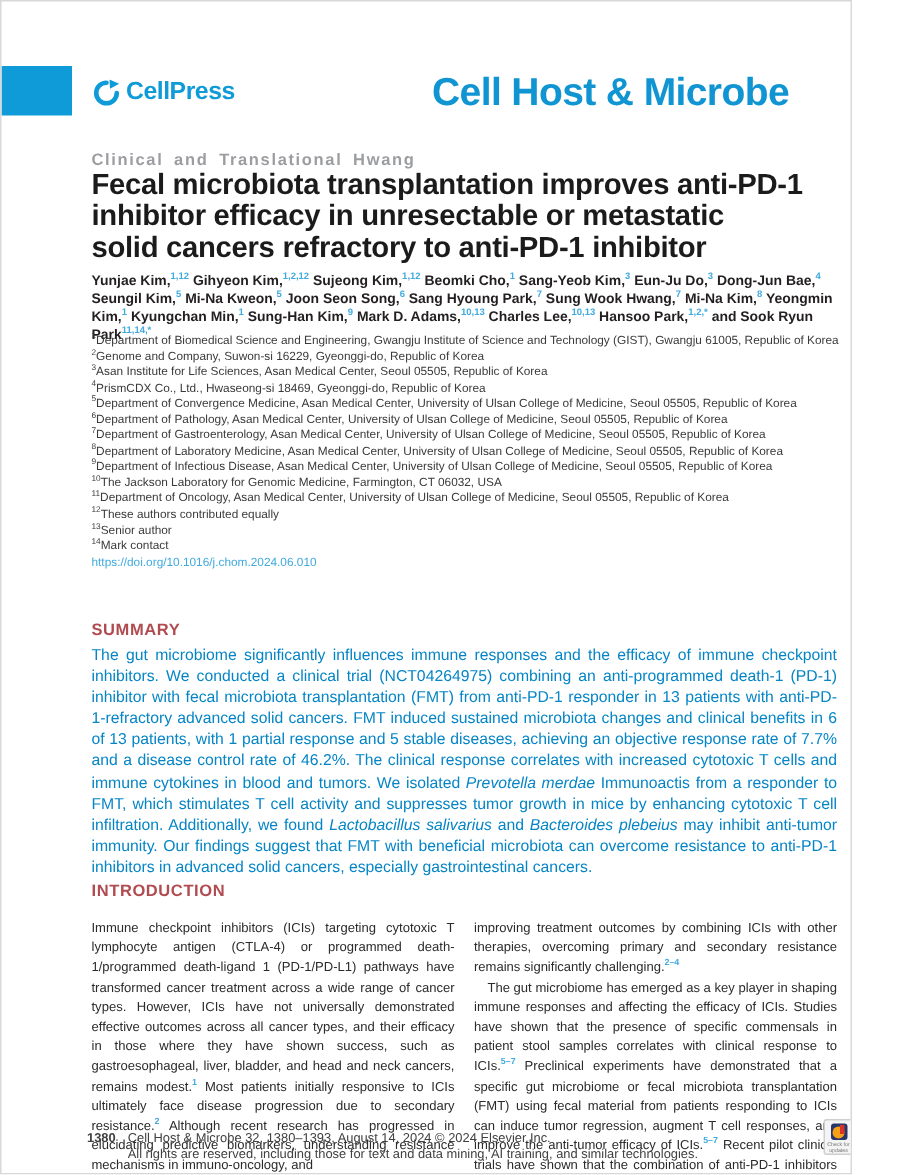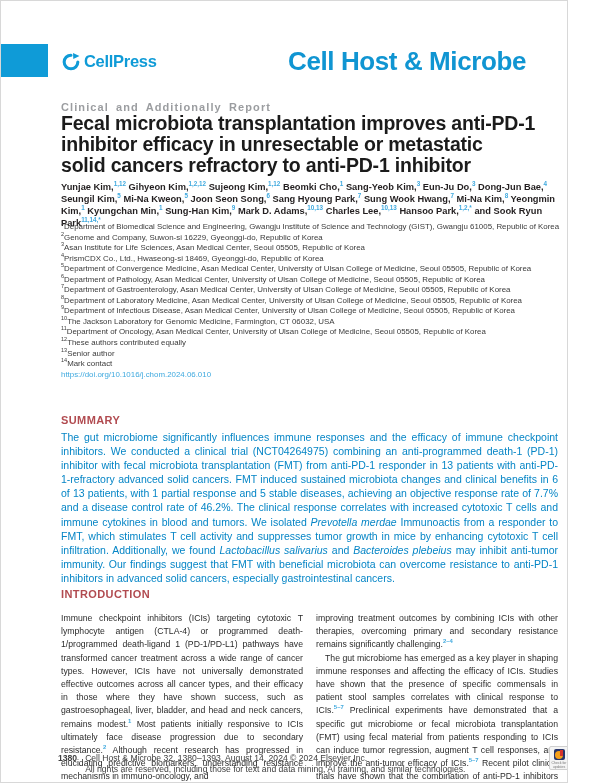--- a/index.html
+++ b/index.html
@@ -52,21 +52,21 @@
   <div class="publisher">
     <svg width="18" height="18" viewBox="0 0 20 20">
       <path d="M10 2.4 A7.6 7.6 0 1 0 17.6 10" fill="none" stroke="#0f9bd7" stroke-width="3.4" stroke-linecap="round"></path>
       <polygon points="12.2,0 19.4,3.2 12.6,6.8" fill="#0f9bd7"></polygon>
     </svg>
     <span class="pub-name">CellPress</span>
   </div>
 
   <div class="journal">Cell Host &amp; Microbe</div>
 
-  <div class="kicker">Clinical and Additionally Report</div>
+  <div class="kicker">Clinical and Translational Hwang</div>
 
   <h1 class="title">Fecal microbiota transplantation improves anti-PD-1
 inhibitor efficacy in unresectable or metastatic
 solid cancers refractory to anti-PD-1 inhibitor</h1>
 
   <div class="authors"><span>Yunjae Kim,</span><sup>1,12</sup> <span>Gihyeon Kim,</span><sup>1,2,12</sup> <span>Sujeong Kim,</span><sup>1,12</sup> <span>Beomki Cho,</span><sup>1</sup> <span>Sang-Yeob Kim,</span><sup>3</sup> <span>Eun-Ju Do,</span><sup>3</sup> <span>Dong-Jun Bae,</span><sup>4</sup> <span>Seungil Kim,</span><sup>5</sup> <span>Mi-Na Kweon,</span><sup>5</sup> <span>Joon Seon Song,</span><sup>6</sup> <span>Sang Hyoung Park,</span><sup>7</sup> <span>Sung Wook Hwang,</span><sup>7</sup> <span>Mi-Na Kim,</span><sup>8</sup> <span>Yeongmin Kim,</span><sup>1</sup> <span>Kyungchan Min,</span><sup>1</sup> <span>Sung-Han Kim,</span><sup>9</sup> <span>Mark D. Adams,</span><sup>10,13</sup> <span>Charles Lee,</span><sup>10,13</sup> <span>Hansoo Park,</span><sup>1,2,*</sup> <span>and Sook Ryun Park</span><sup>11,14,*</sup> </div>
 
   <div class="affils">
     <div>
         <div><sup>1</sup><span>Department of Biomedical Science and Engineering, Gwangju Institute of Science and Technology (GIST), Gwangju 61005, Republic of Korea</span></div>

